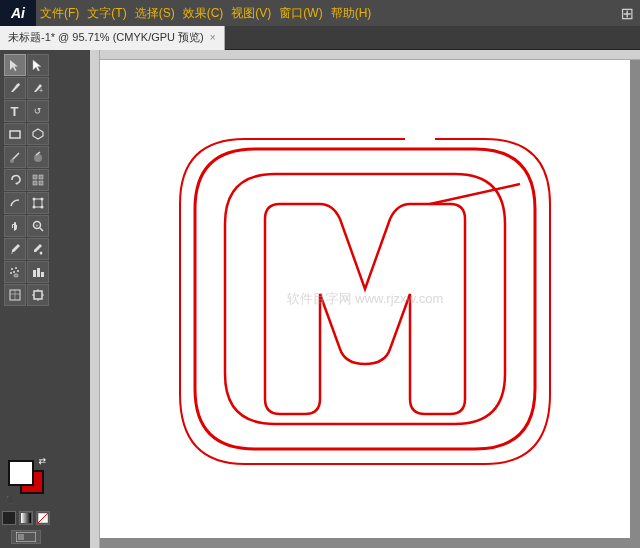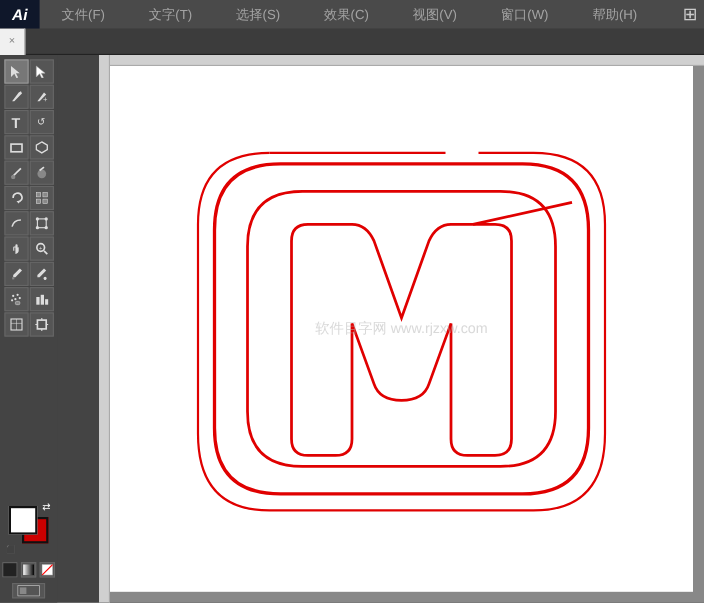--- a/index.html
+++ b/index.html
@@ -27,25 +27,25 @@
       font-size: 14px;
       flex-shrink: 0;
     }
     #menu-items {
       display: flex;
       align-items: center;
       height: 100%;
       flex: 1;
     }
     .menu-item {
-      padding: 0 20px;
+      padding: 0 4px;
       height: 100%;
       display: flex;
       align-items: center;
-      color: #a3a3a3;
+      color: #eab308;
       font-size: 12px;
       cursor: pointer;
       white-space: nowrap;
     }
 
     
     #tab-bar {
       width: 640px;
       height: 24px;
       background: #3c3c3c;
@@ -179,20 +179,21 @@
     <span class="menu-item">效果(C)</span>
     <span class="menu-item">视图(V)</span>
     <span class="menu-item">窗口(W)</span>
     <span class="menu-item">帮助(H)</span>
   </div>
   <div style="margin-right:6px; color:#ccc; font-size:16px; cursor:pointer;">⊞</div>
 </div>
 
 <div id="tab-bar">
   <div id="active-tab">
+    <span>未标题-1* @ 95.71% (CMYK/GPU 预览)</span>
     <span id="tab-close">×</span>
   </div>
 </div>
 
 <div id="main-layout">
 
   <div id="toolbar">
 
     <div class="tool-row">
       <div class="tool-btn active">

